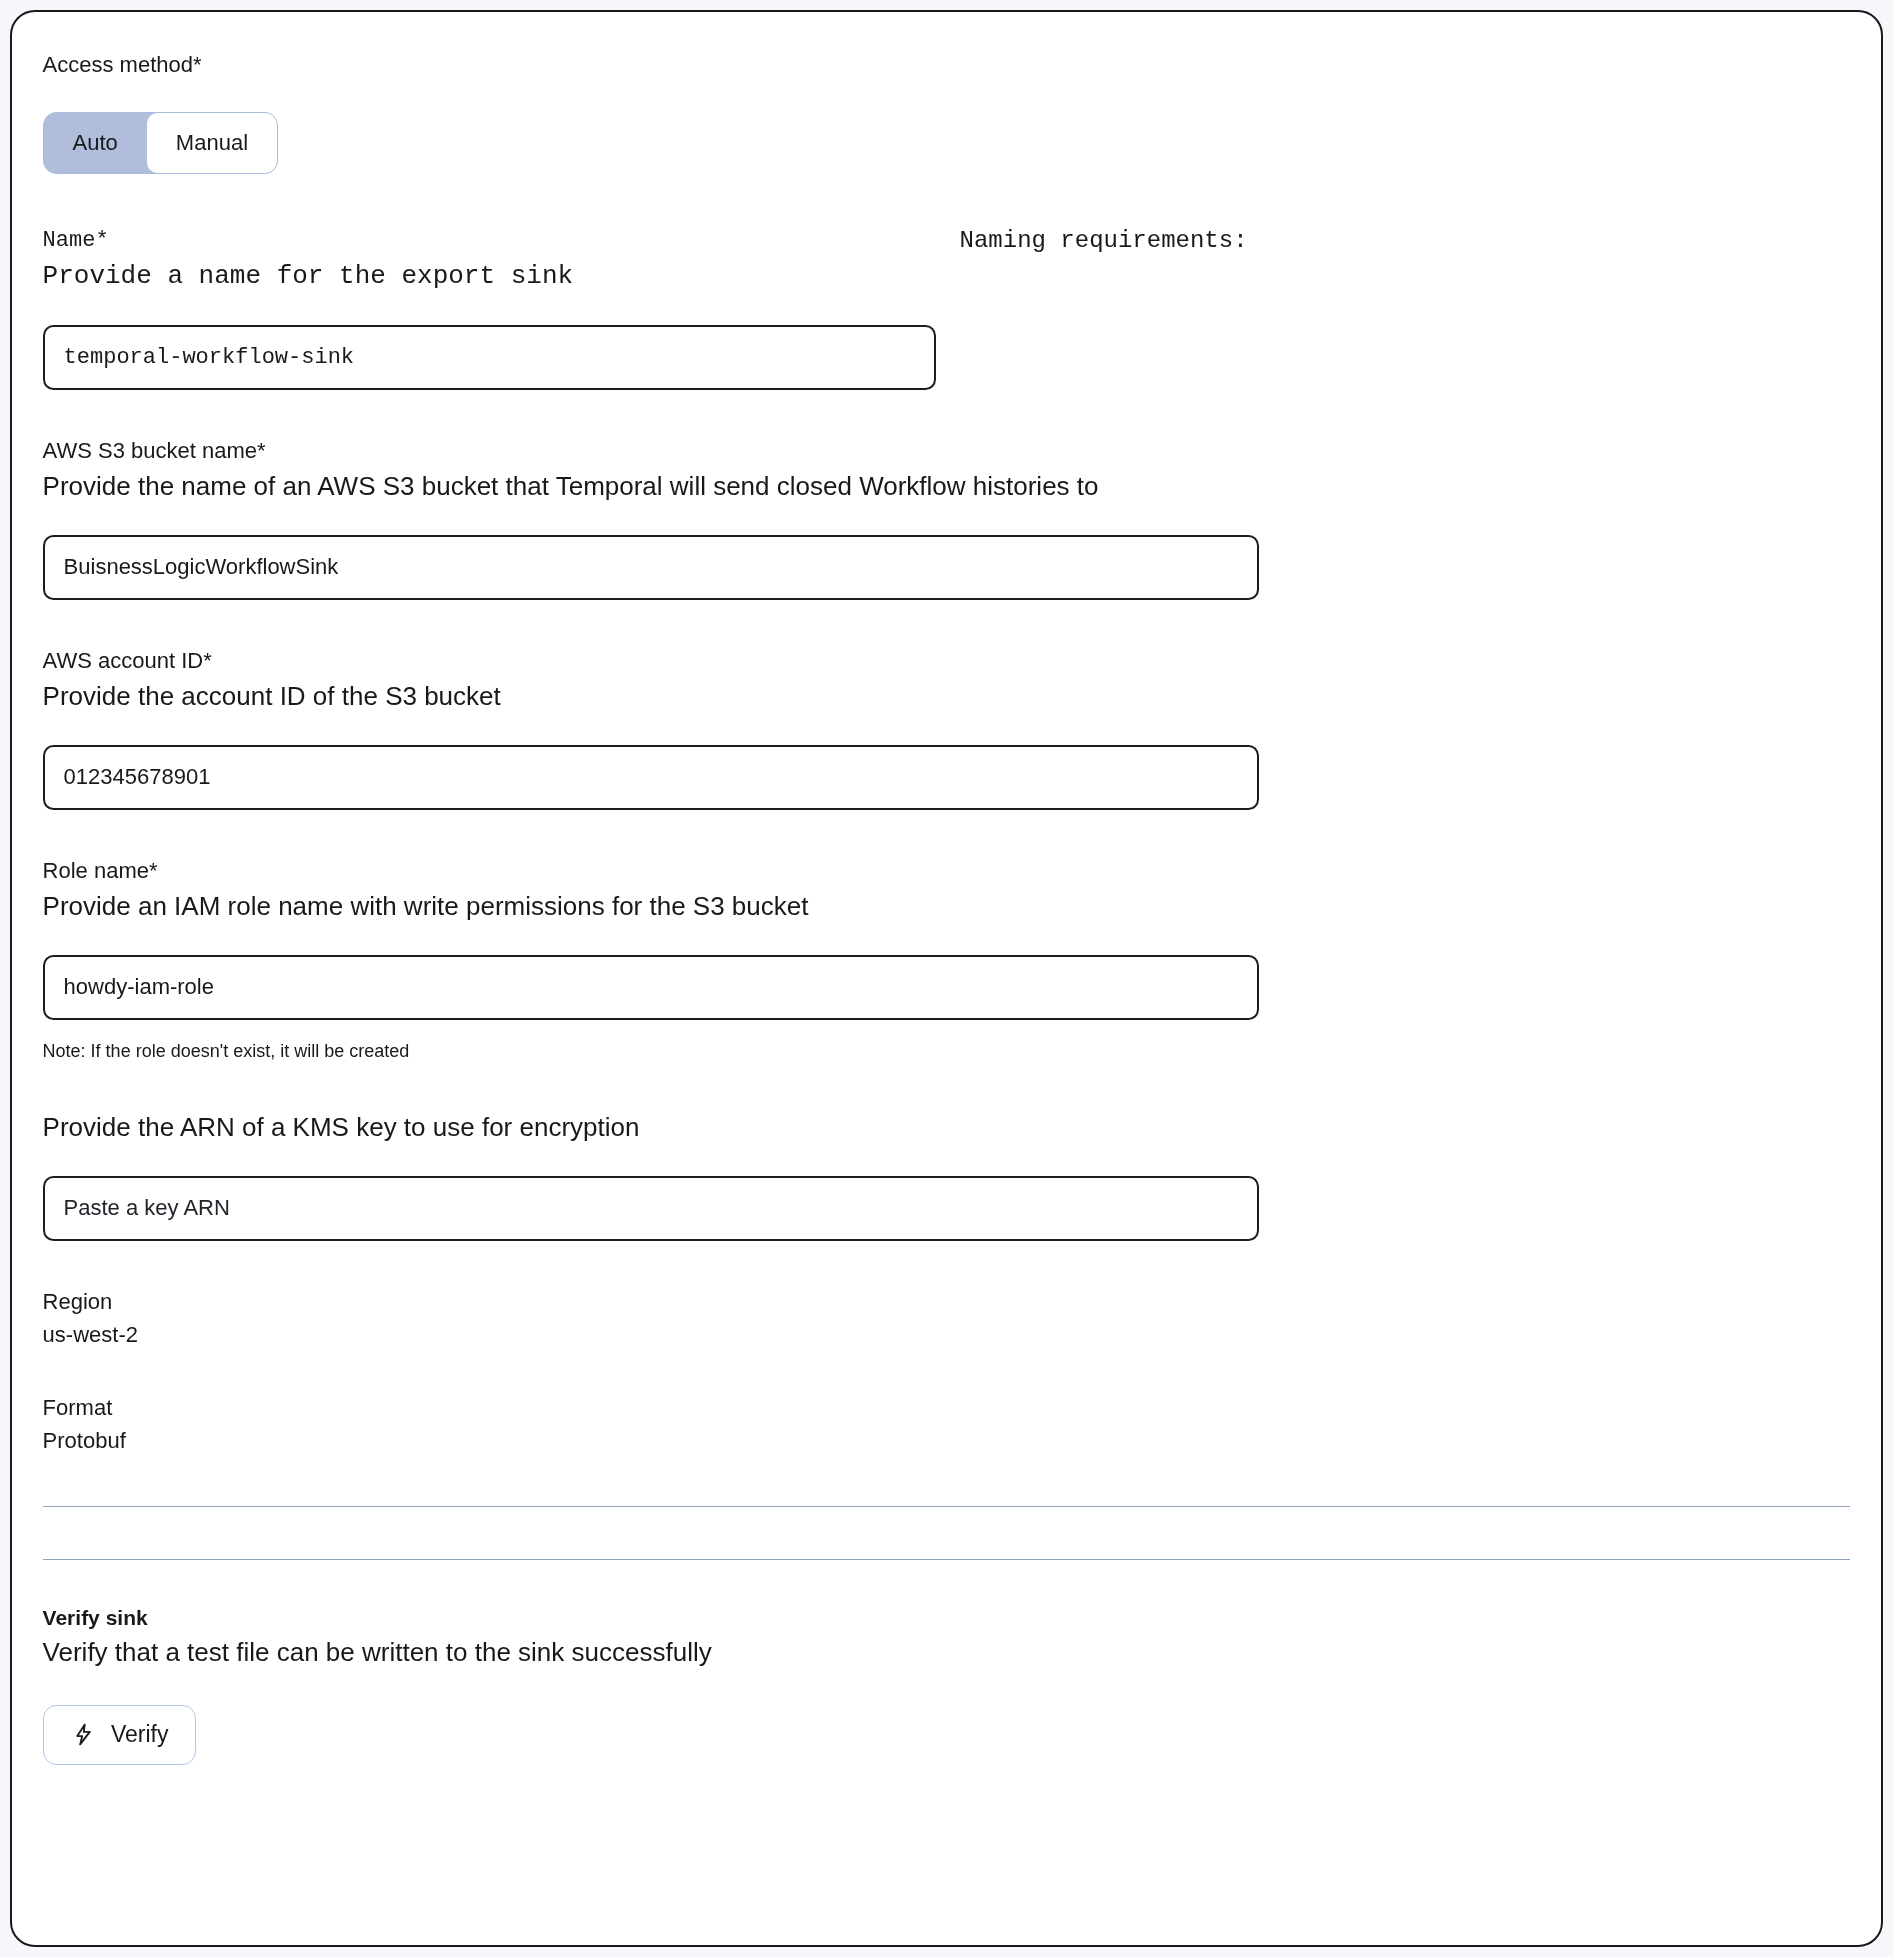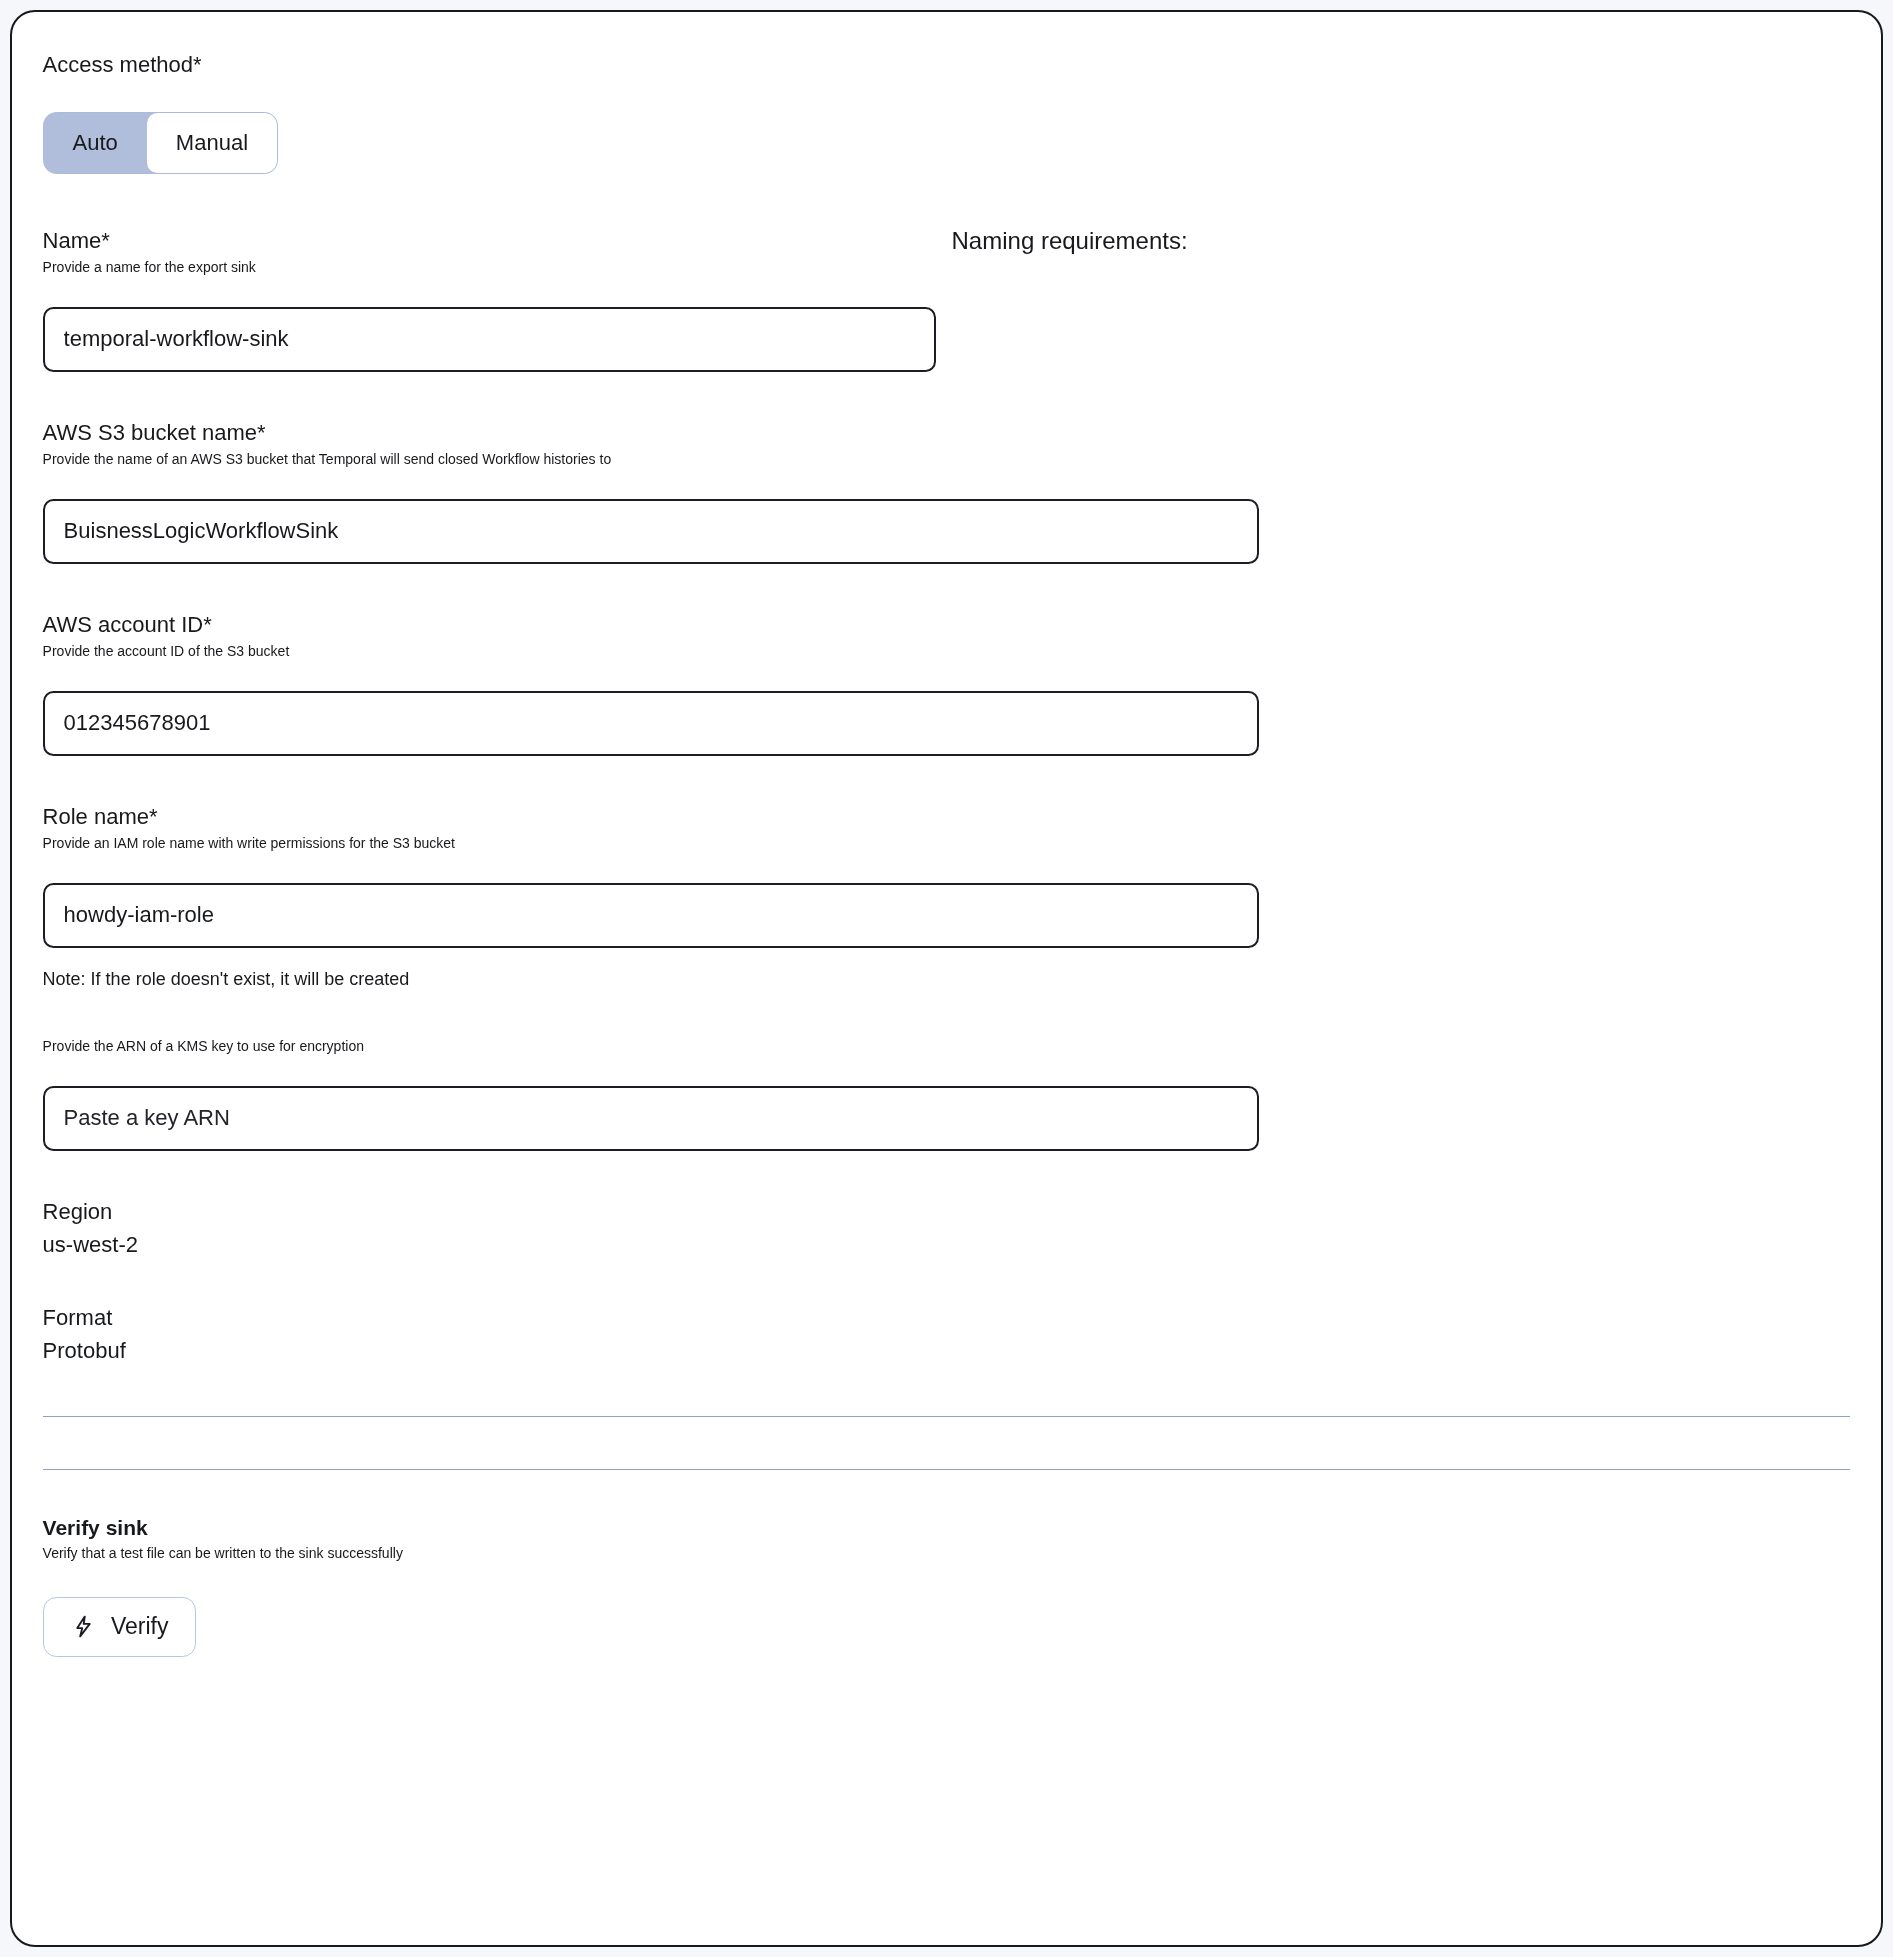--- a/index.html
+++ b/index.html
@@ -23,21 +23,21 @@
     padding: 36px 31px 34px 31px;
     display: flex;
     flex-direction: column;
     overflow: hidden;
   }
   .label {
     font-size: 22px;
     line-height: 1.5;
   }
   .desc {
-    font-size: 14px;
+    font-size: 26px;
     line-height: 1.5;
   }
   .bold-title {
     font-size: 21px;
     font-weight: bold;
     line-height: 1.5;
   }
   
   .segmented {
     display: inline-flex;
@@ -82,22 +82,23 @@
   .text-input.half { width: 100%; }
   .text-input::placeholder { color: #22242a; opacity: 1; }
   .note {
     margin-top: 19px;
     font-size: 18px;
     line-height: 1.4;
   }
   
   .row {
     display: flex;
-    gap: 14px;
+    gap: 22px;
     margin-bottom: 44px;
+    font-family: Liberation Mono, monospace;
   }
   .row .col-left { width: 49.4%; flex: 0 0 auto; }
   .row .col-right { flex: 1 1 auto; padding-left: 1.9px; }
   .naming-title { font-size: 24px; line-height: 1.4; }
   .naming-list {
     margin-top: 13.4px;
     padding-left: 32.5px;
     font-size: 23px;
     line-height: 1.5;
   }

